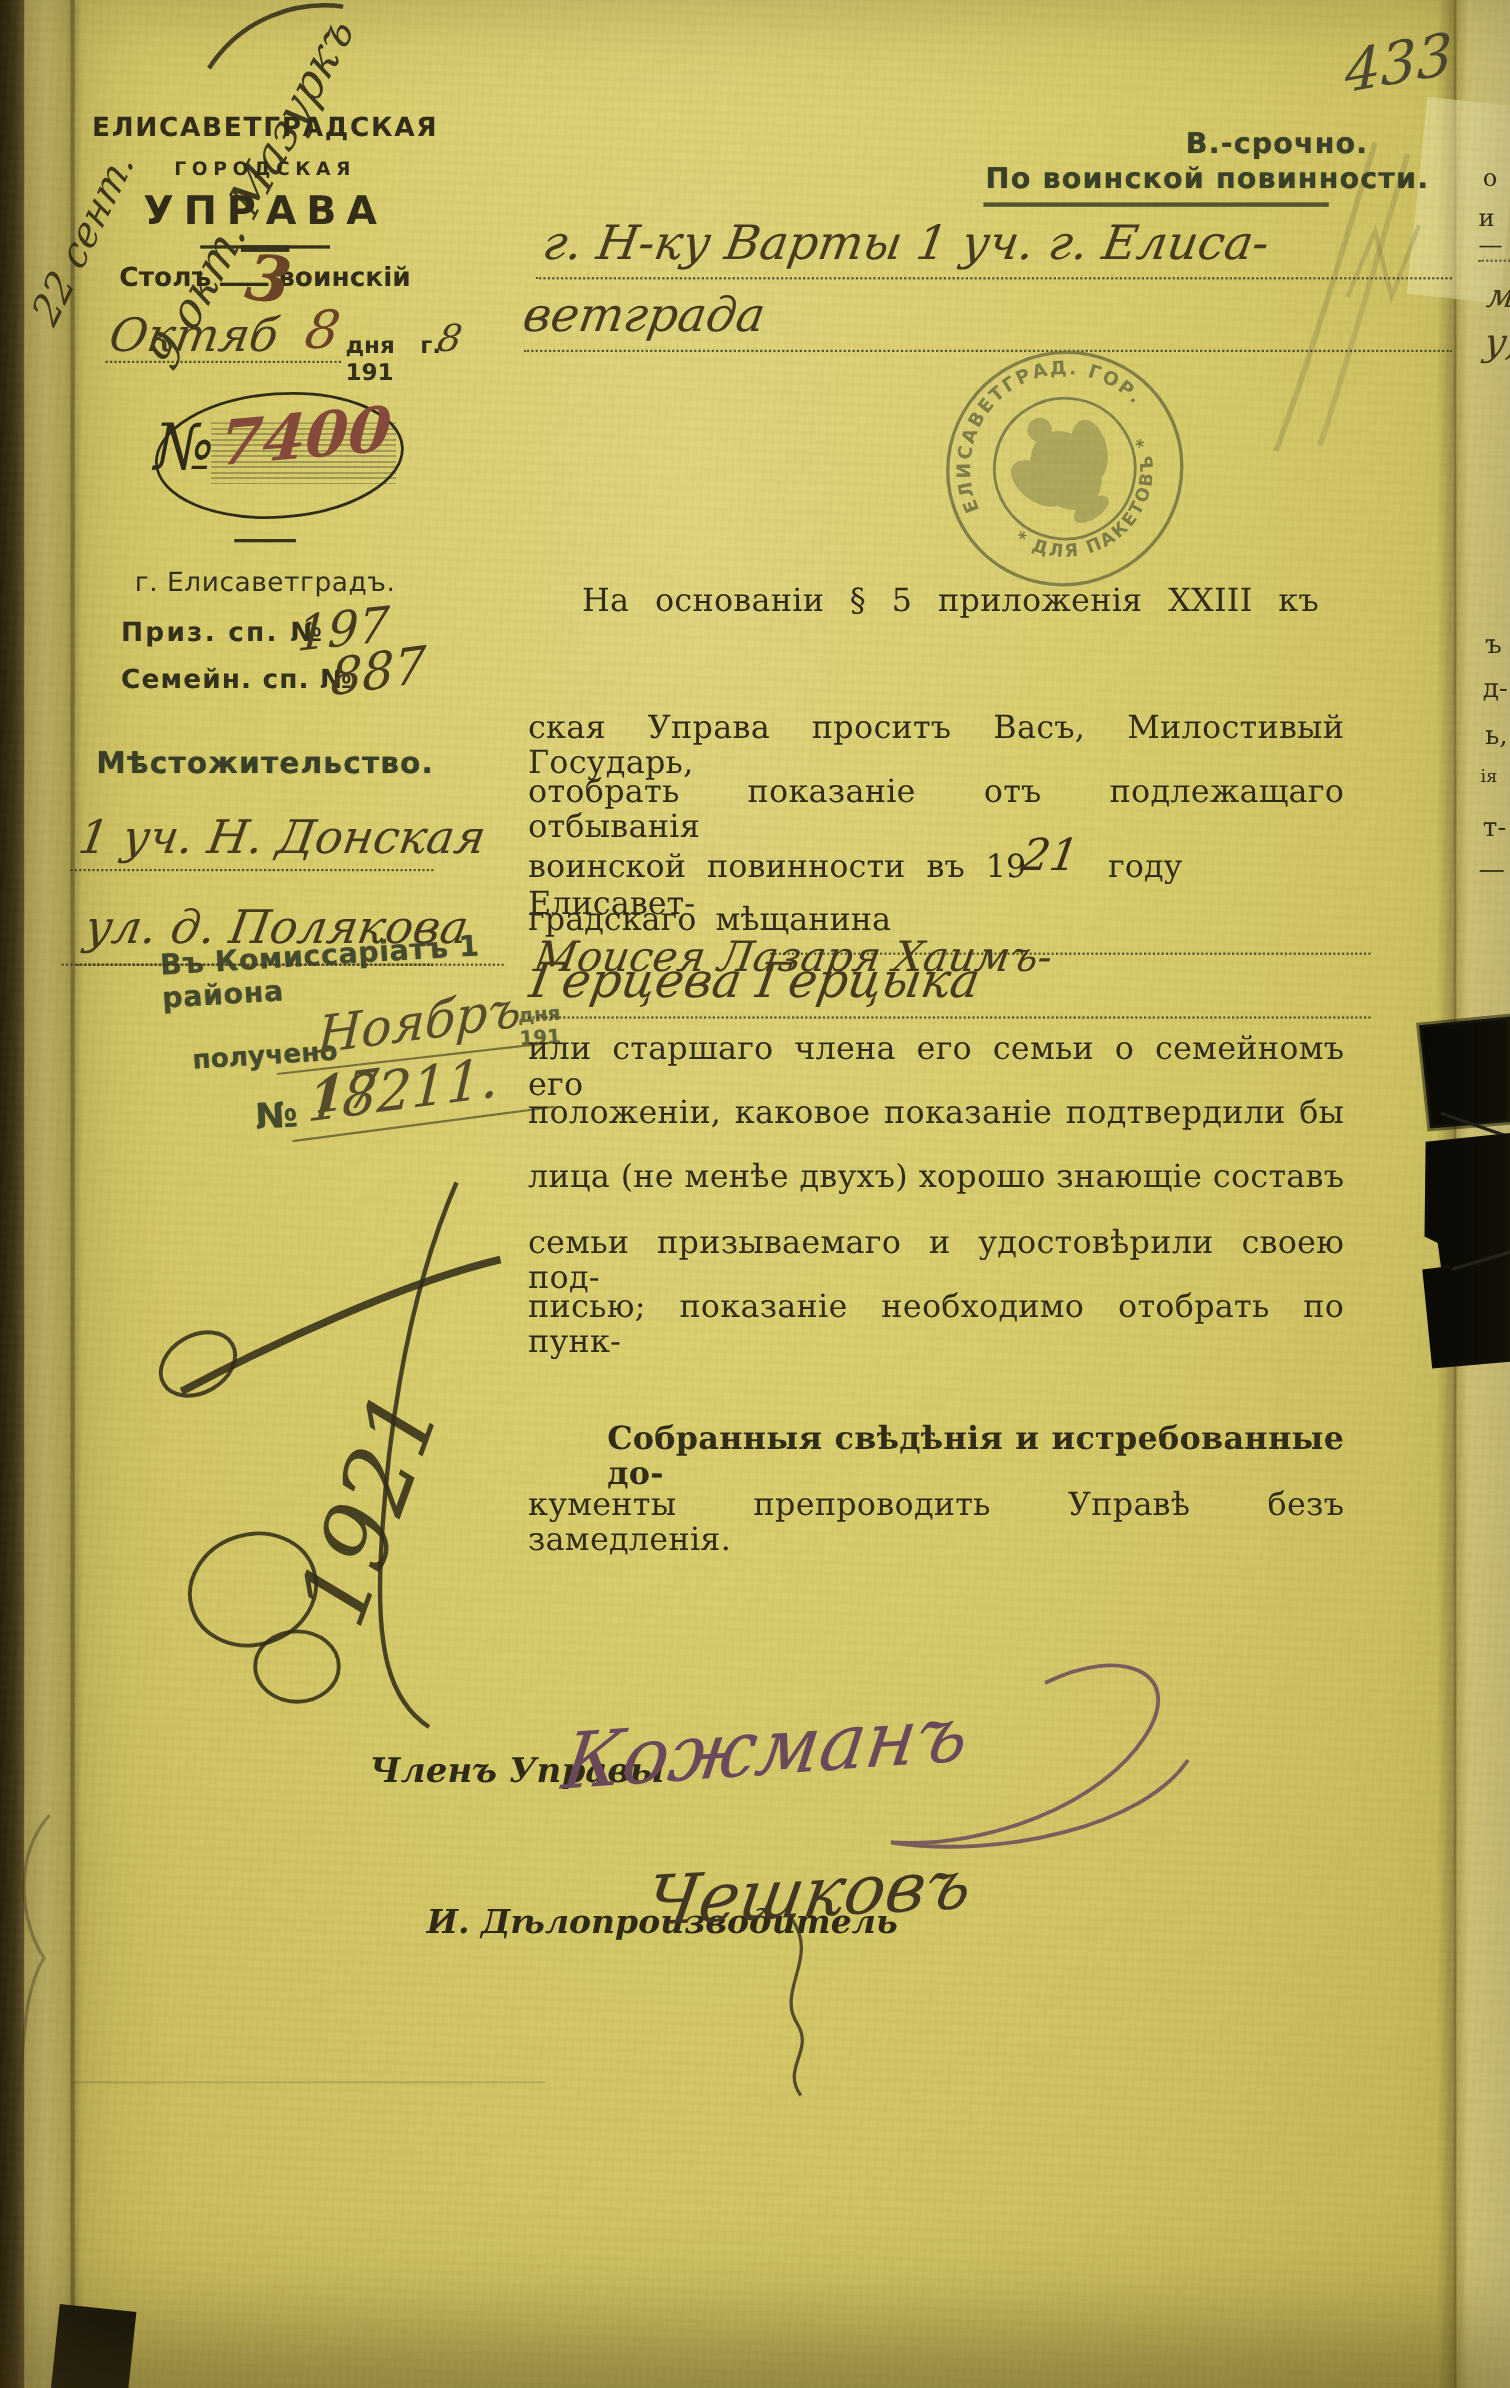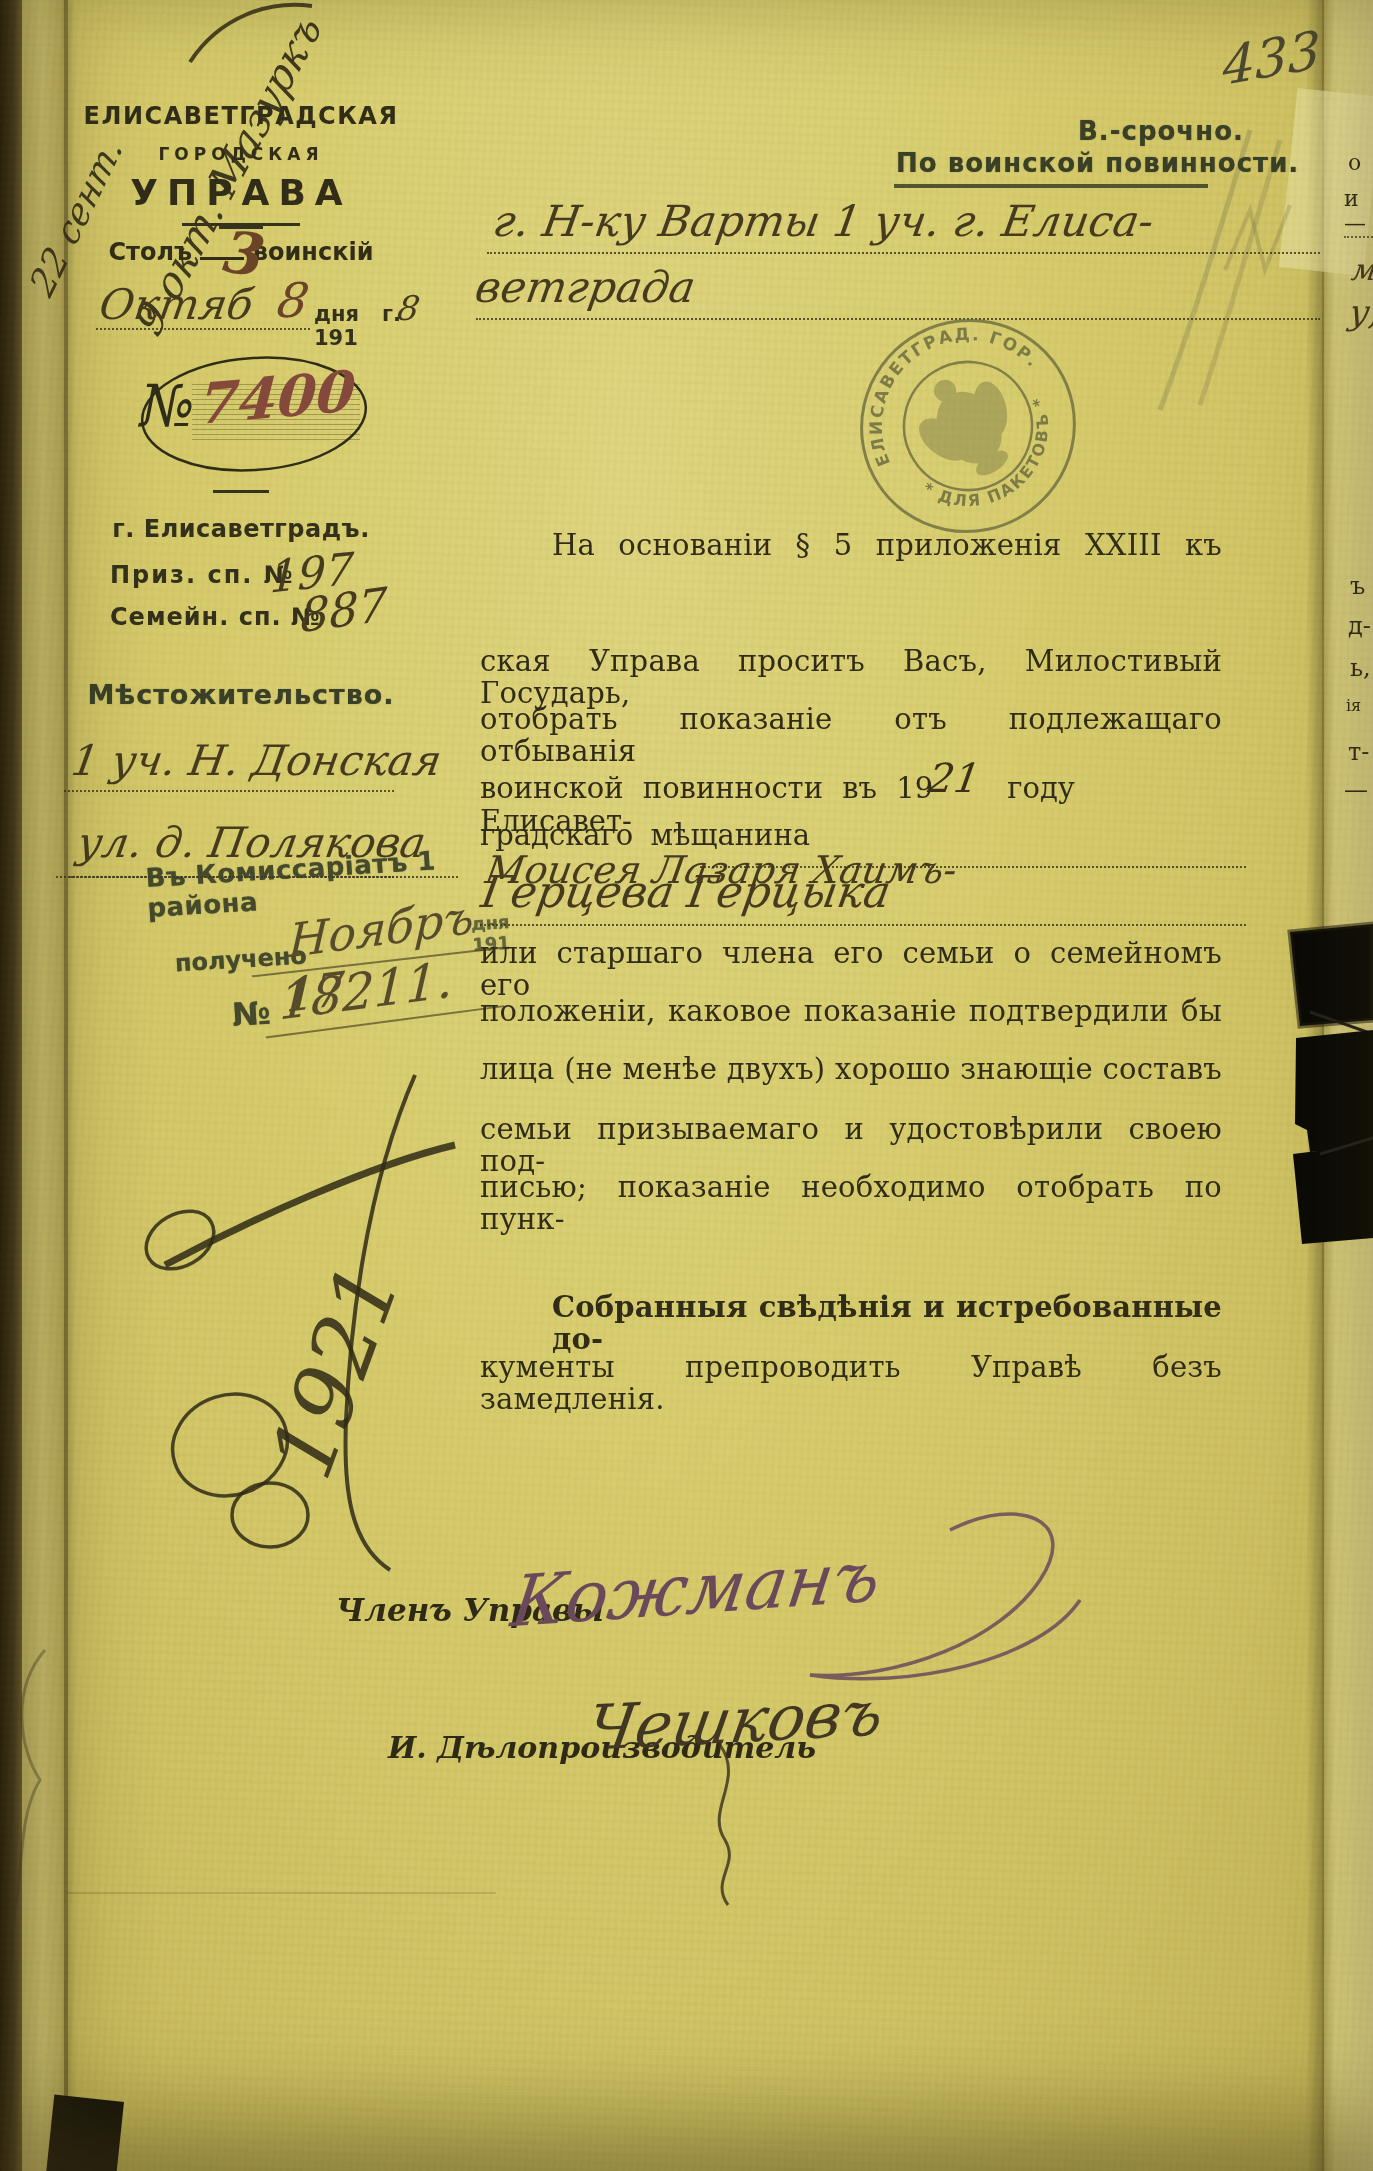--- a/index.html
+++ b/index.html
@@ -105,21 +105,21 @@
     <div style="position:relative;height:140px;margin-top:10px;">
       <svg width="318" height="140" viewBox="0 0 318 140" style="position:absolute;left:0;top:0;">
         <ellipse cx="172" cy="68" rx="112" ry="56" fill="none" stroke="#2f2c18" stroke-width="2.5" transform="rotate(-4 172 68)"></ellipse>
       </svg>
       <div style="position:absolute;left:110px;top:38px;width:168px;height:56px;
            background:repeating-linear-gradient(180deg, rgba(50,46,24,.4) 0 1.5px, transparent 1.5px 5px);opacity:.8;"></div>
       <span class="printed" style="position:absolute;left:58px;top:26px;font-size:58px;font-style:italic;color:#2f2c18;">№</span>
       <span class="hw" style="position:absolute;left:118px;top:18px;font-size:56px;font-weight:bold;color:#84493a;transform:rotate(-5deg) skewX(-9deg);">7400</span>
     </div>
     <div style="width:56px;height:3px;background:#35321d;margin:4px auto 0;"></div>
-    <div class="sans" style="font-weight:bold;font-size:24px;margin-top:22px;letter-spacing:.5px;">г. Елисаветградъ.</div>
+    <div class="sans" style="font-weight:normal;font-size:24px;margin-top:22px;letter-spacing:.5px;">г. Елисаветградъ.</div>
     <div style="position:relative;text-align:left;margin-top:12px;height:40px;">
       <span class="sans" style="font-weight:bold;font-size:24px;letter-spacing:2px;position:absolute;left:28px;top:6px;">Приз. сп. №</span>
       <span class="hw" style="position:absolute;left:188px;top:-8px;font-size:44px;transform:rotate(-6deg) skewX(-9deg);">197</span>
     </div>
     <div style="position:relative;text-align:left;height:44px;">
       <span class="sans" style="font-weight:bold;font-size:24px;letter-spacing:1px;position:absolute;left:28px;top:8px;">Семейн. сп. №</span>
       <span class="hw" style="position:absolute;left:218px;top:-12px;font-size:46px;transform:rotate(-8deg) skewX(-9deg);">887</span>
     </div>
     <div class="stamped" style="font-size:27px;letter-spacing:1px;margin-top:40px;">Мѣстожительство.</div>
   </div>
@@ -160,21 +160,21 @@
     </text>
     <g fill="#6d6d3f" opacity=".5">
       <ellipse cx="116" cy="116" rx="30" ry="38"></ellipse>
       <ellipse cx="88" cy="112" rx="16" ry="28" transform="rotate(-20 88 112)"></ellipse>
       <ellipse cx="144" cy="112" rx="16" ry="28" transform="rotate(20 144 112)"></ellipse>
       <circle cx="116" cy="72" r="11"></circle>
       <ellipse cx="116" cy="158" rx="18" ry="9"></ellipse>
     </g>
   </svg>
 
-  <div class="abs bl" style="left:552px;width:670px;top:530px;">На основаніи  §  5   приложенія  XXIII  къ</div>
+  <div class="abs bl" style="left:529px;width:670px;top:530px;">На основаніи  §  5   приложенія  XXIII  къ</div>
   <div class="abs bl" style="top:646px;">ская Управа проситъ Васъ, Милостивый Государь,</div>
   <div class="abs bl" style="top:704px;">отобрать показаніе отъ подлежащаго отбыванія</div>
   <div class="abs" style="left:480px;top:762px;width:742px;font:29px/1.1 'DejaVu Serif',serif;color:#302c18;">
     <span style="word-spacing:10px;">воинской повинности въ 19</span><span class="hw" style="font-size:40px;color:#3c3118;position:relative;top:-6px;left:-4px;">21</span>
     <span style="word-spacing:14px;margin-left:14px;">году Елисавет-</span>
   </div>
   <div class="abs" style="left:480px;top:820px;width:742px;font:29px/1.1 'DejaVu Serif',serif;color:#302c18;">
     <span style="word-spacing:8px;">градскаго мѣщанина</span>
     <span class="hw" style="font-size:38px;position:relative;top:-2px;margin-left:6px;">Моисея Лазаря Хаимъ-</span>
   </div>

